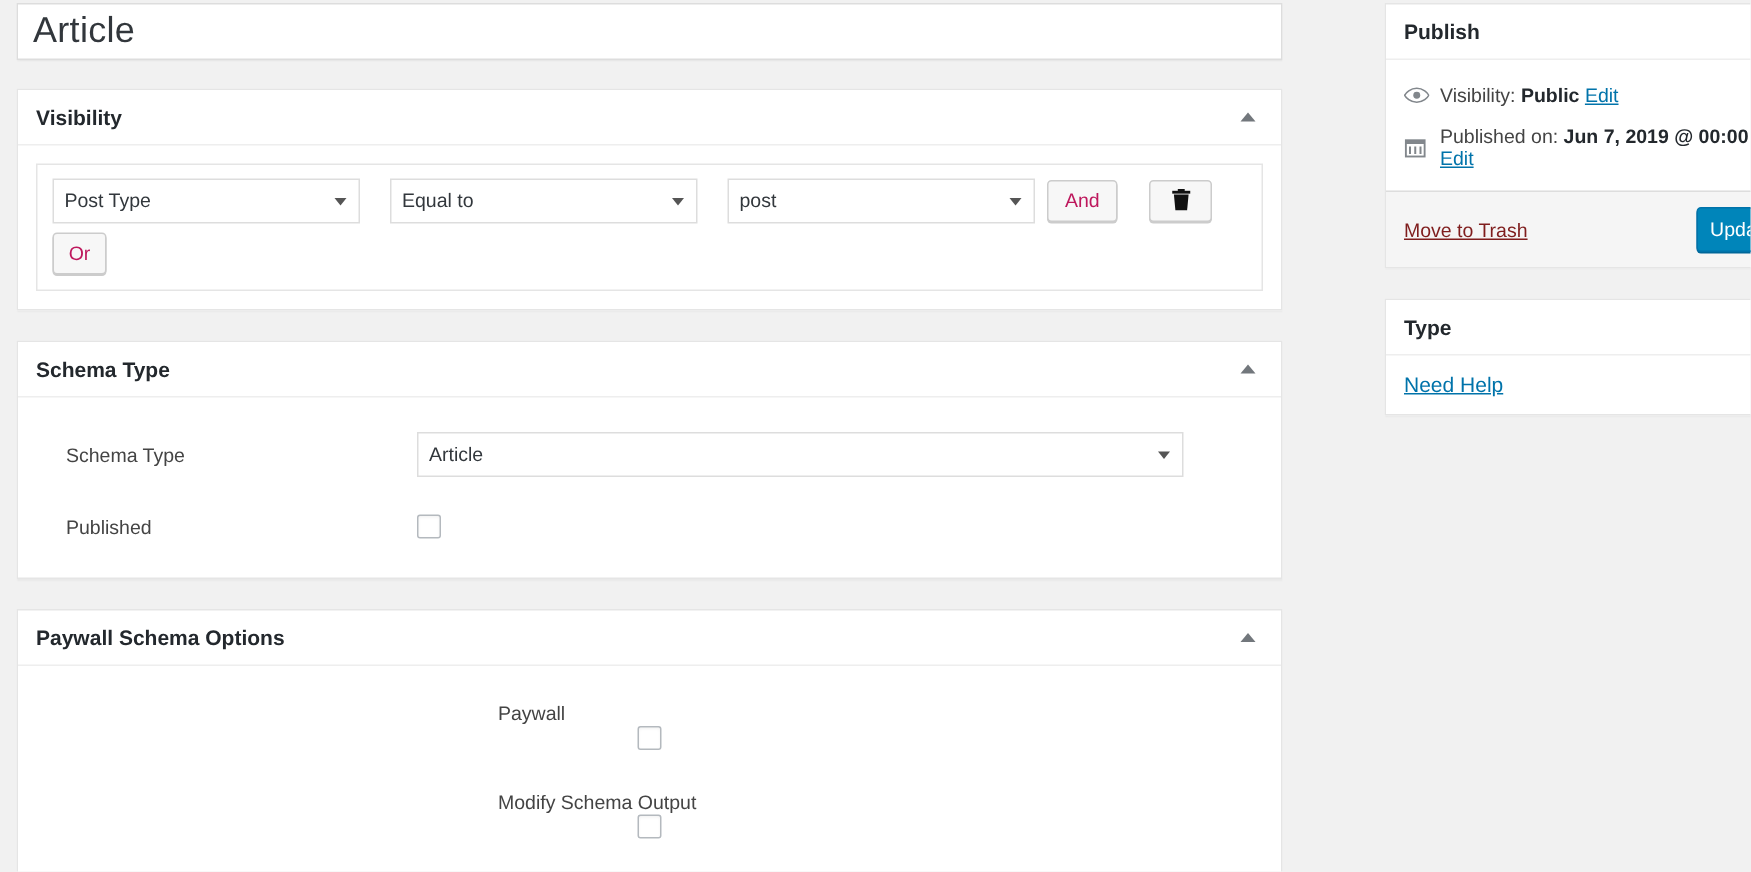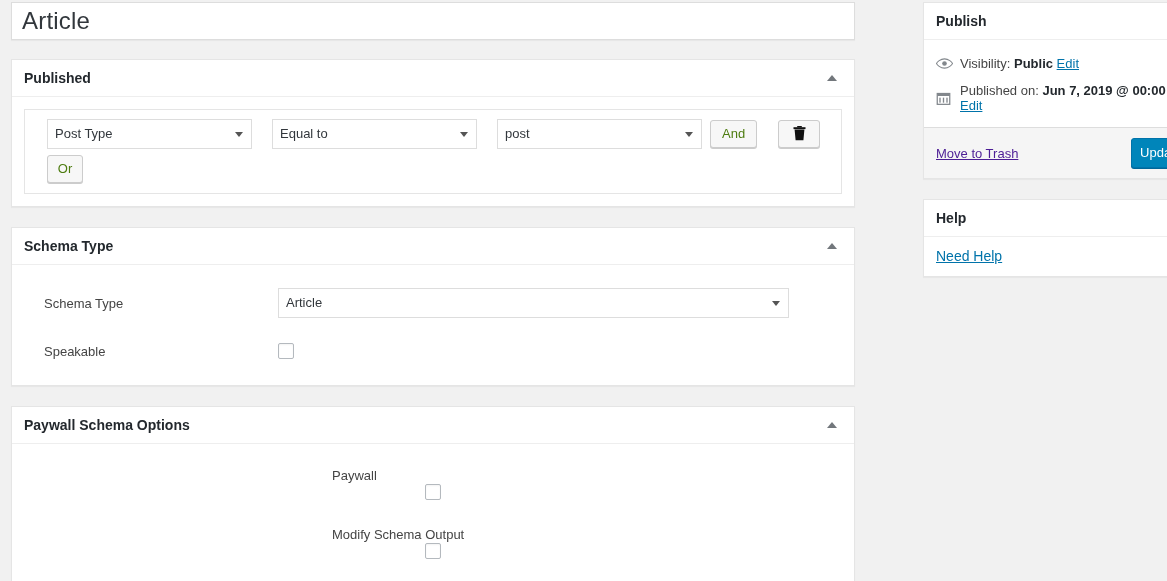--- a/index.html
+++ b/index.html
@@ -95,21 +95,21 @@
     border-right: 5px solid transparent;
     border-bottom: 6px solid #72777c;
   }
   .postbox-inner {
     padding: 12px;
   }
 
   
   .rule-group {
     border: 1px solid #e5e5e5;
-    padding: 9px 10px 10px 22px;
+    padding: 9px 10px 10px 10px;
     background: #fff;
   }
   .rule-row {
     display: flex;
     align-items: center;
   }
   select.wp-select {
     -webkit-appearance: none;
     -moz-appearance: none;
     appearance: none;
@@ -140,21 +140,21 @@
     border-right: 4px solid transparent;
     border-top: 5px solid #555;
     pointer-events: none;
   }
   .sel-rule { width: 205px; }
   .rule-gap { width: 20px; }
 
   .btn-plain {
     font-family: "Liberation Sans", sans-serif;
     font-size: 13px;
-    color: #4d7c0f;
+    color: #be185d;
     background: #f7f7f7;
     border: 1px solid #ccc;
     border-radius: 3px;
     height: 28px;
     min-width: 46px;
     padding: 0 11px;
     cursor: pointer;
     box-shadow: 0 1px 0 #ccc;
     line-height: 26px;
   }
@@ -236,21 +236,21 @@
   .side-footer {
     border-top: 1px solid #ddd;
     background: #f5f5f5;
     padding: 10px 12px;
     display: flex;
     align-items: center;
     justify-content: space-between;
     min-height: 26px;
   }
   a.trash-link {
-    color: #4c1d95;
+    color: #7f1d1d;
     text-decoration: underline;
     font-size: 13px;
   }
   .btn-primary {
     background: #0085ba;
     border: 1px solid #0073aa;
     border-radius: 3px;
     color: #fff;
     font-family: "Liberation Sans", sans-serif;
     font-size: 13px;
@@ -271,21 +271,21 @@
 <div class="wrap">
 
   <div class="main-col">
 
     <div class="title-box">
       <span class="title-text">Article</span>
     </div>
 
     <div class="postbox">
       <div class="postbox-header">
-        <span class="postbox-title">Published</span>
+        <span class="postbox-title">Visibility</span>
         <span class="toggle-indicator">
             <i></i>
           </span>
       </div>
       <div class="postbox-inner">
         <div class="rule-group">
           <div class="rule-row">
 
             <span class="select-wrap">
               <select class="wp-select sel-rule">
@@ -347,21 +347,21 @@
             <span class="select-wrap">
               <select class="wp-select sel-schema">
                 <option>Article</option>
               </select>
               <span class="arrow"></span>
             </span>
           </div>
         </div>
 
         <div class="field-row">
-          <div class="field-label">Speakable</div>
+          <div class="field-label">Published</div>
           <div class="field-control">
             <input type="checkbox" class="cb" style="">
           </div>
         </div>
 
       </div>
     </div>
 
     <div class="postbox">
       <div class="postbox-header">
@@ -438,21 +438,21 @@
       </div>
 
       <div class="side-footer">
         <a href="#" class="trash-link">Move to Trash</a>
         <button class="btn-primary">Update</button>
       </div>
     </div>
 
     <div class="postbox">
       <div class="postbox-header">
-        <span class="postbox-title">Help</span>
+        <span class="postbox-title">Type</span>
         <span class="toggle-indicator">
             <i></i>
           </span>
       </div>
       <div class="help-body">
         <a href="#" class="wp-link">Need Help</a>
       </div>
     </div>
 
   </div>

